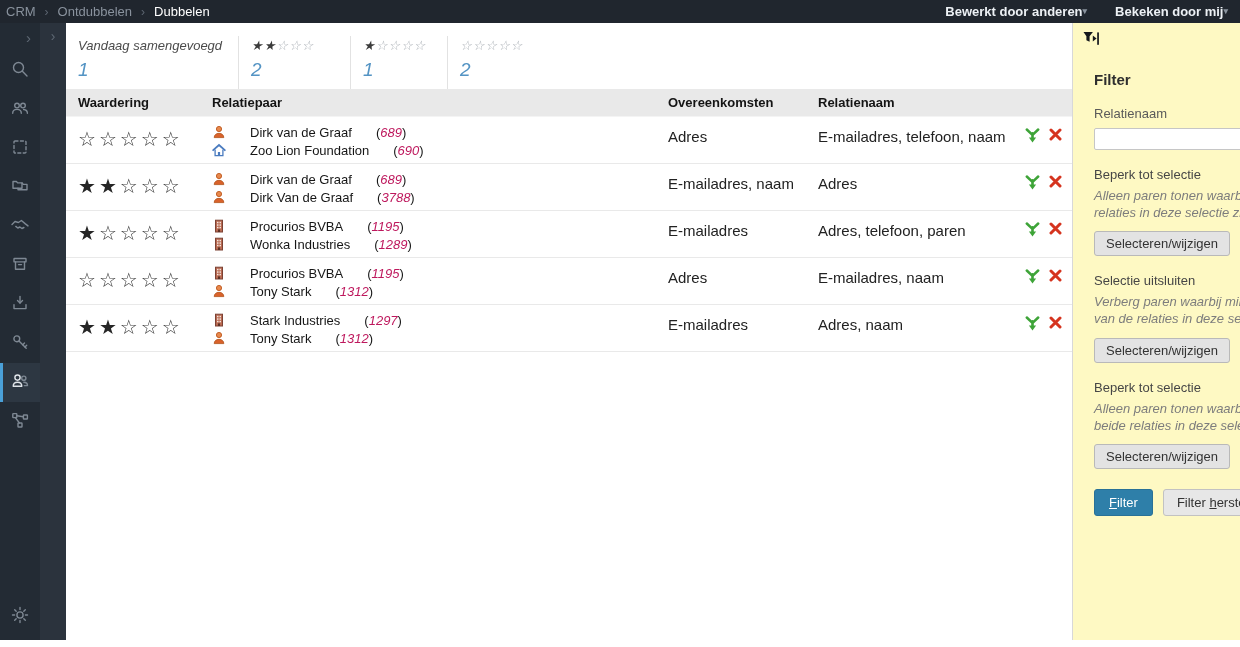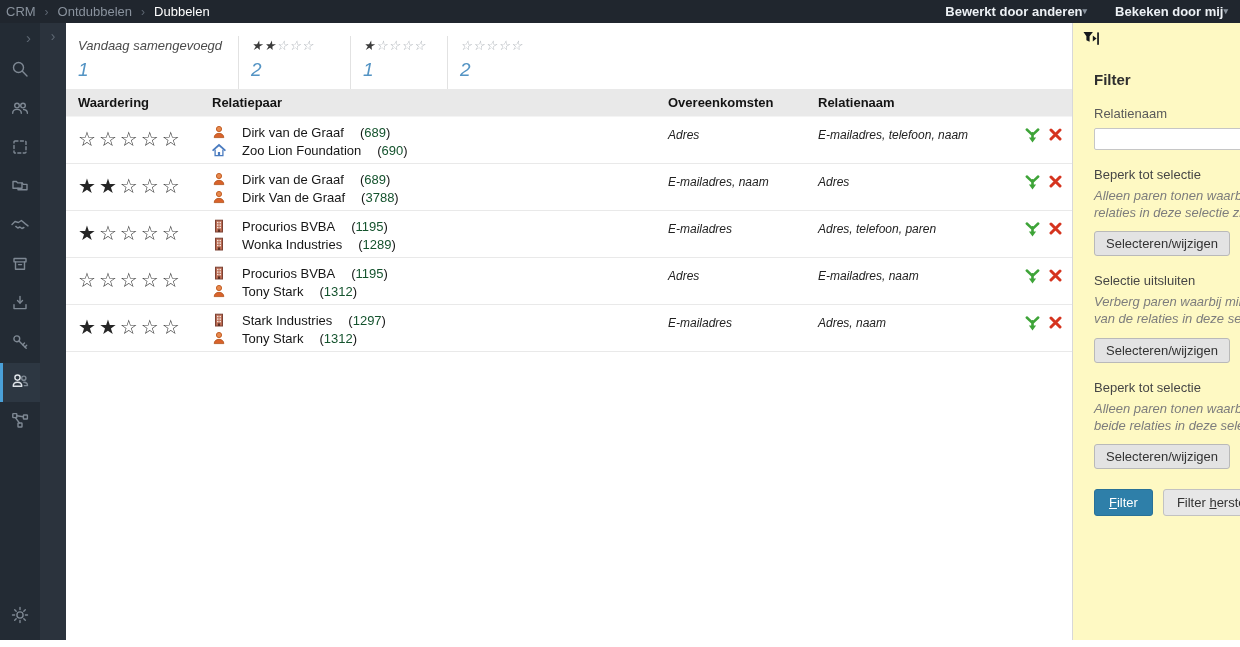--- a/index.html
+++ b/index.html
@@ -52,24 +52,24 @@
   .c-match { width:150px; }
   .c-diff  { flex:1; }
   .c-act   { width:60px; display:flex; justify-content:flex-end; gap:9px; padding-right:10px; }
 
   .rows { border-top:1px solid #f4f4f4; }
   .trow { display:flex; height:47px; border-bottom:1px solid #e9e9e9; background:#fff; }
   .trow .c-stars { padding-top:10px; font-size:20px; letter-spacing:3px; white-space:nowrap; }
   .trow .c-stars .st-f { color:#262626; }
   .trow .c-stars .st-e { color:#3d3d3d; }
   .trow .c-pair { padding-top:6px; }
-  .entity { display:flex; align-items:center; gap:16px; font-size:13px; color:#161616; height:18px; }
+  .entity { display:flex; align-items:center; gap:24px; font-size:13px; color:#161616; height:18px; }
   .entity .eicon { width:14px; height:14px; display:inline-flex; }
-  .entity .eid { color:#14532d; cursor:pointer; }
-  .trow .c-match, .trow .c-diff { padding-top:11px; font-size:12px; color:#222;font-style:italic; }
+  .entity .eid { color:#be185d; cursor:pointer;font-style:italic; }
+  .trow .c-match, .trow .c-diff { padding-top:11px; font-size:15px; color:#222; }
   .trow .c-act { padding-top:11px; align-items:flex-start; }
   .act { cursor:pointer; display:inline-flex; }
 
   
   .filterpanel { width:168px; background:#fef9c3; border-left:1px solid #d8d8d8; overflow:hidden; padding-top:8px; }
   .fp-collapse { margin-left:10px; cursor:pointer; display:inline-flex; }
   .fp-title { font-size:15px; font-weight:bold; color:#2f2f2f; margin:20px 0 0 21px; }
   .fp-label { font-size:13px; color:#5a5a5a; margin:18px 0 0 21px; }
   .fp-input { display:block; margin:7px 0 0 21px; width:200px; height:22px; border:1px solid #c6c6c6; border-radius:2px; background:#fff; padding:0 6px; font-size:13px; font-family:inherit; }
   .fp-sec-label { font-size:13px; color:#464646; margin:17px 16px 0 21px; white-space:nowrap; }

